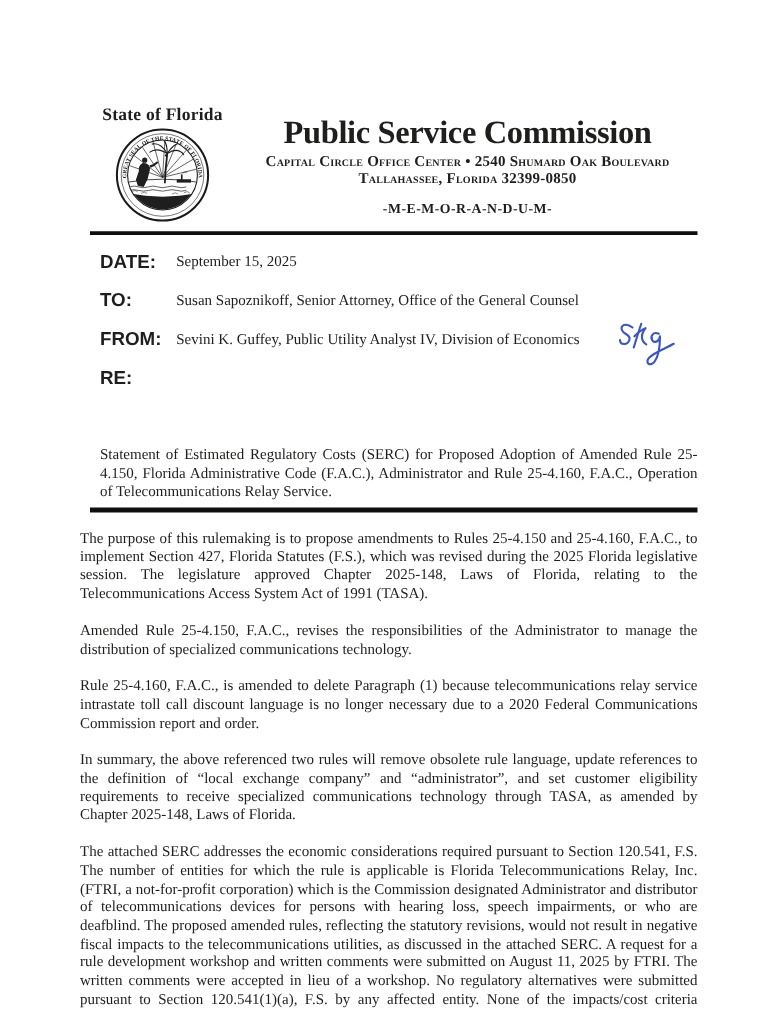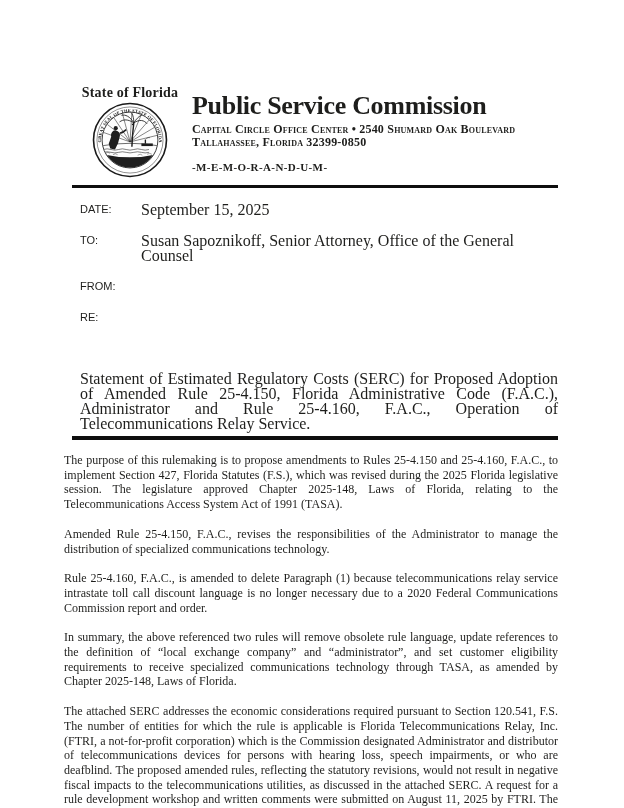--- a/index.html
+++ b/index.html
@@ -17,21 +17,21 @@
     position:absolute;left:74px;top:37px;width:112px;
     text-align:center;
   }
   .state-label{
     font-weight:bold;font-size:14px;letter-spacing:.2px;
     font-family:"Liberation Serif", serif;
   }
   .seal-block svg{display:block;margin:1px auto 0;}
   .head-center{
     position:absolute;left:192px;top:44px;width:364px;
-    text-align:left;
+    text-align:center;
   }
   .psc-title{
     margin:0;font-weight:bold;font-size:26px;line-height:28px;
     letter-spacing:-.3px;white-space:nowrap;
     font-family:"Liberation Serif", serif;
   }
   .addr{
     font-weight:bold;font-size:12px;line-height:12px;
     font-variant:small-caps;letter-spacing:.2px;margin-top:3px;
     white-space:nowrap;
@@ -54,25 +54,25 @@
     position:absolute;left:64px;right:66px;top:154px;
   }
   .fields{margin-left:16px;}
   .field-row{
     display:flex;margin-bottom:16px;
   }
   .field-row.last{margin-bottom:0;flex-direction:column;}
   .flabel{
     width:61px;flex:0 0 61px;
     font-family:"Liberation Sans", sans-serif;
-    font-weight:normal;font-size:11px;line-height:15px;
+    font-weight:bold;font-size:15px;line-height:15px;
   }
   .fvalue{
     flex:1;position:relative;
-    font-size:16px;line-height:15px;
+    font-size:12px;line-height:15px;
     text-align:justify;
   }
   .fvalue.nojust{text-align:left;}
   .sig{
     position:absolute;left:352px;top:-8px;
     pointer-events:none;
   }
   
   .bodytext{
     margin-top:13px;
@@ -170,20 +170,31 @@
       <div class="field-row">
         <div class="flabel">DATE:</div>
         <div class="fvalue nojust">September 15, 2025</div>
       </div>
       <div class="field-row">
         <div class="flabel">TO:</div>
         <div class="fvalue nojust">Susan Sapoznikoff, Senior Attorney, Office of the General Counsel</div>
       </div>
       <div class="field-row">
         <div class="flabel">FROM:</div>
+        <div class="fvalue nojust">
+          <span>Sevini K. Guffey, Public Utility Analyst IV, Division of Economics</span>
+          <svg class="sig" width="58" height="46" viewBox="0 0 58 46" aria-hidden="true">
+            <g fill="none" stroke="#3b55c4" stroke-width="1.7" stroke-linecap="round" stroke-linejoin="round">
+              <path d="M13,6 C8,2 3,4 4.5,8 C6,12 12,11.5 10.5,16 C9,20.5 3,20 3,16"></path>
+              <path d="M20,3 C18,9 15.5,17 14,22"></path>
+              <path d="M14.5,13 C18,9.5 21,7.5 23.5,6.5 C19,12 20,17 24,19.5"></path>
+              <path d="M34,11 C29.5,9 27,13 28.8,16.2 C30.5,19 34.5,17 35,13 C35,19.5 34.8,28 30.5,33.5 C27,37.8 22.5,34 26.5,30 C31,25.5 40,22.5 46,19"></path>
+            </g>
+          </svg>
+        </div>
       </div>
       <div class="field-row last">
         <div class="flabel">RE:</div>
         <div class="fvalue">Statement of Estimated Regulatory Costs (SERC) for Proposed Adoption of Amended Rule 25-4.150, Florida Administrative Code (F.A.C.), Administrator and Rule 25-4.160, F.A.C., Operation of Telecommunications Relay Service.</div>
       </div>
     </div>
 
     <div class="rule2"></div>
 
     <div class="bodytext">

